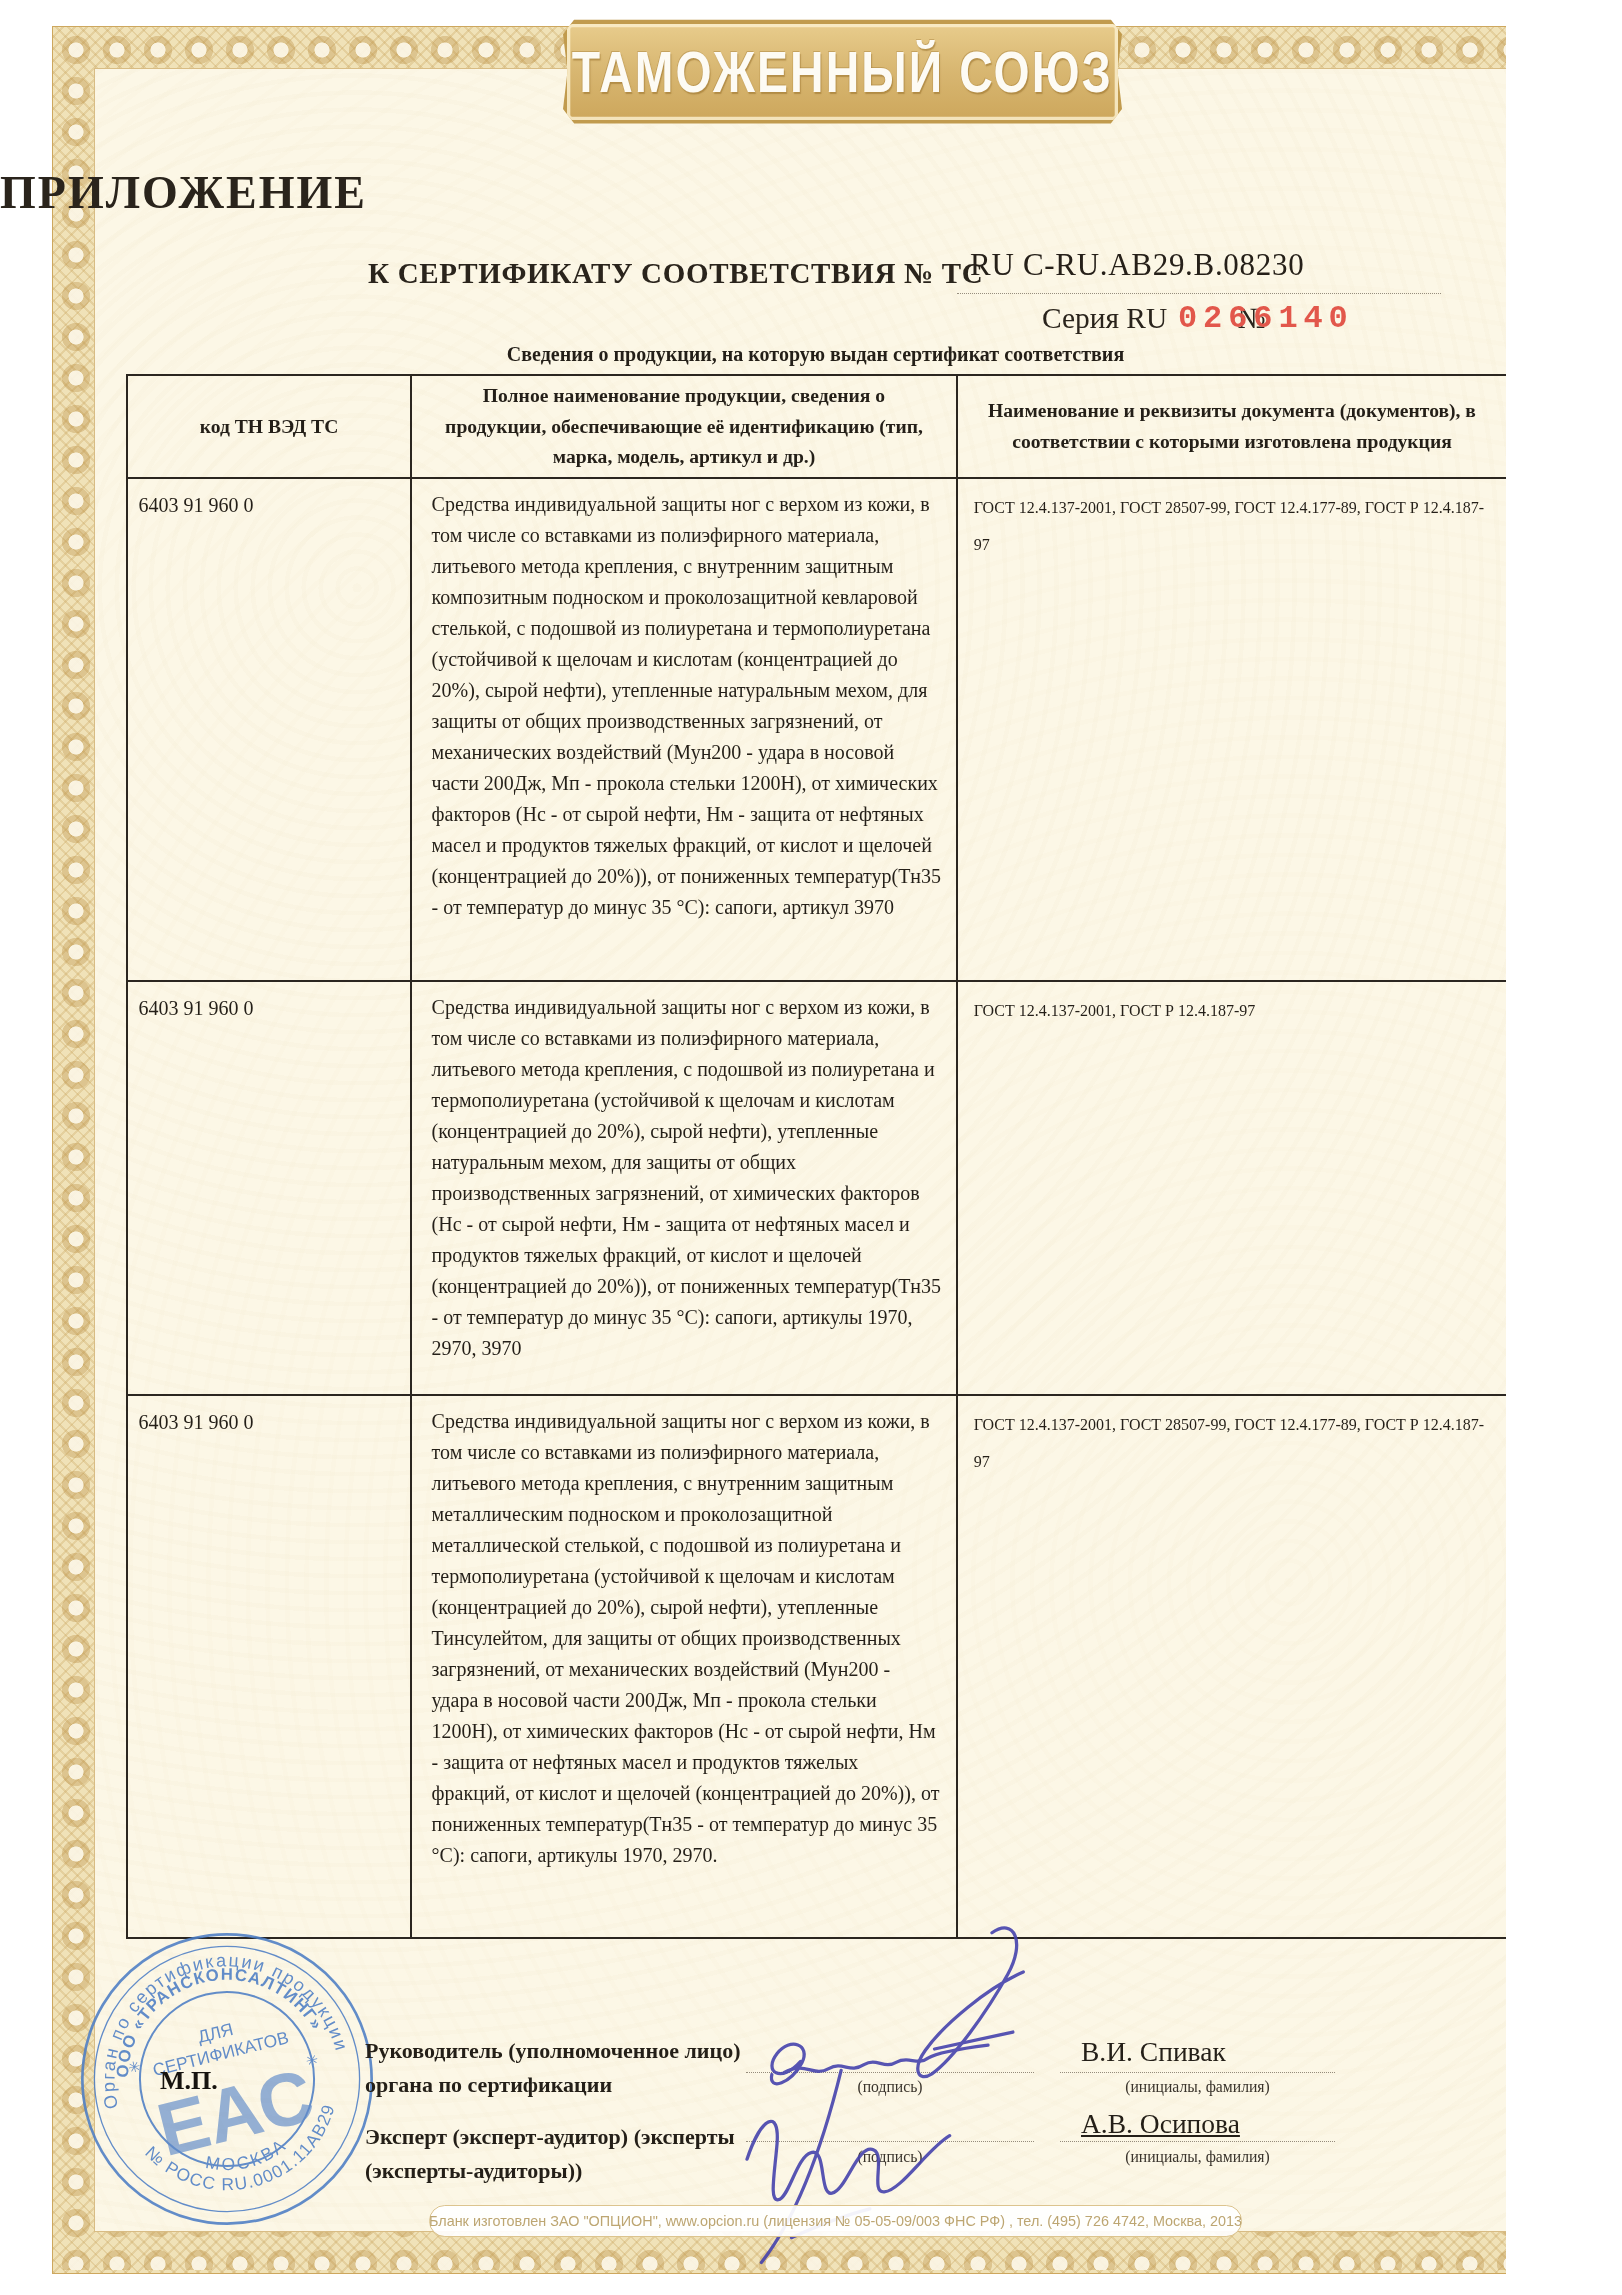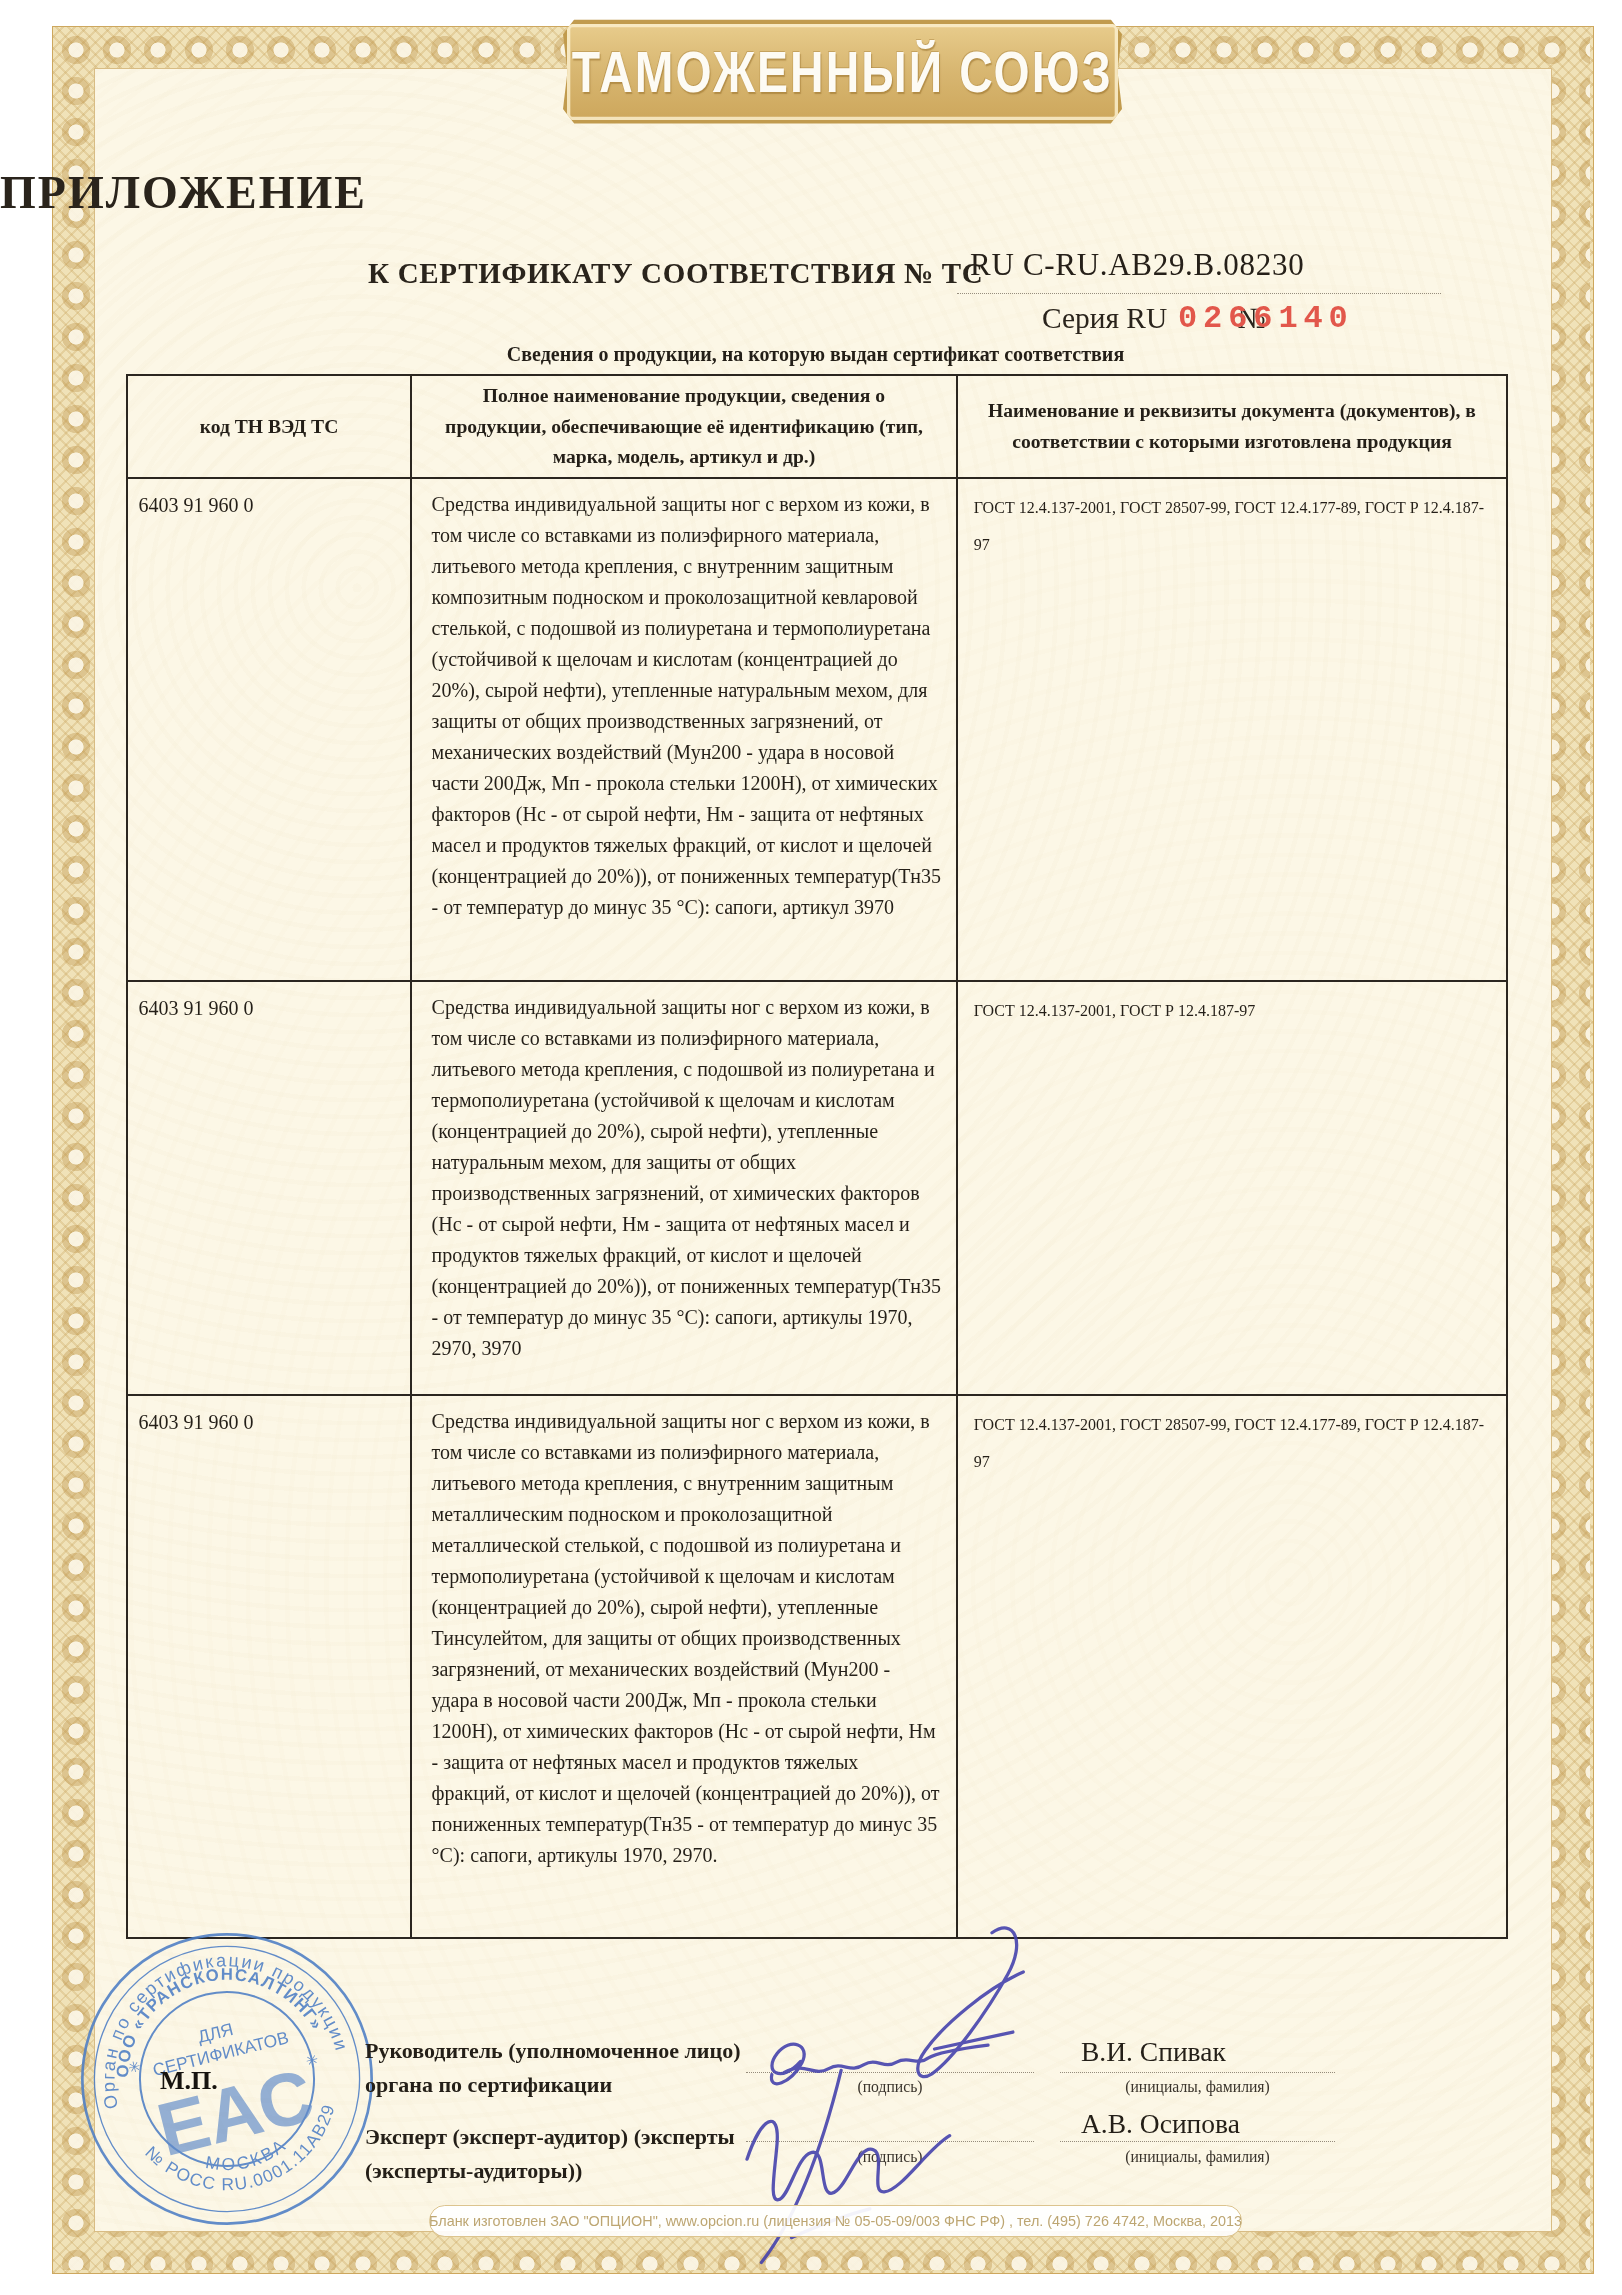--- a/index.html
+++ b/index.html
@@ -1,16 +1,16 @@
 <!DOCTYPE html>
 <html style="font-size:10.5px"><head>
 <meta charset="utf-8">
 <style>
   html,body{margin:0;padding:0;background:#ffffff;}
-  #page{position:relative;width:1622px;height:2295px;background:#ffffff;overflow:hidden;
+  #page{position:relative;width:1506px;height:2295px;background:#ffffff;overflow:hidden;
         font-family:"Liberation Serif", serif;color:#241f18;}
 
   
   .frame{position:absolute;left:52px;top:26px;width:1540px;height:2246px;
     background-color:#f0e2b8;
     background-image:
       repeating-linear-gradient(45deg, rgba(198,160,88,.28) 0 2px, rgba(255,255,255,0) 2px 8.5px),
       repeating-linear-gradient(-45deg, rgba(198,160,88,.28) 0 2px, rgba(255,255,255,0) 2px 8.5px);
     border:1.3px solid #cda75e;}
   .frame::before{content:"";position:absolute;inset:2.6px;
@@ -150,21 +150,21 @@
   <div class="sig-label lbl-head">Руководитель (уполномоченное лицо) органа по сертификации</div>
 
   <div class="dotline" style="left:746px;top:2072px;width:288px;"></div>
   <div class="capt" style="left:746px;top:2078px;width:288px;">(подпись)</div>
   <div class="name" style="left:1081px;top:2036px;">В.И. Спивак</div>
   <div class="dotline" style="left:1060px;top:2072px;width:275px;"></div>
   <div class="capt" style="left:1060px;top:2078px;width:275px;">(инициалы, фамилия)</div>
 
   <div class="dotline" style="left:746px;top:2141px;width:288px;"></div>
   <div class="capt" style="left:746px;top:2148px;width:288px;">(подпись)</div>
-  <div class="name" style="left:1081px;top:2108px;">А.В. Осипова</div>
+  <div class="name" style="left:1081px;top:2108px;text-decoration:underline;">А.В. Осипова</div>
   <div class="dotline" style="left:1060px;top:2141px;width:275px;"></div>
   <div class="capt" style="left:1060px;top:2148px;width:275px;">(инициалы, фамилия)</div>
 
   <svg class="stamp" viewBox="0 0 460 460">
     <g transform="rotate(-14 230 230)" fill="none" stroke="#4d7ec5">
       <circle cx="230" cy="230" r="216" stroke-width="4"></circle>
       <circle cx="230" cy="230" r="198" stroke-width="2"></circle>
       <circle cx="230" cy="230" r="130" stroke-width="3"></circle>
       <defs>
         <path id="arcTopOuter" d="M 62,230 A 168,168 0 1 1 398,230"></path>

